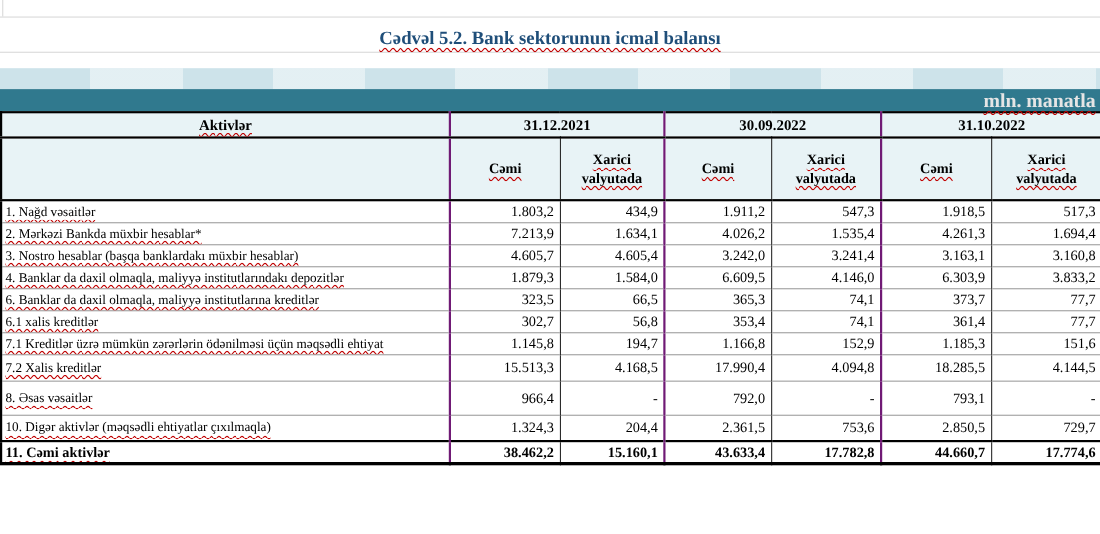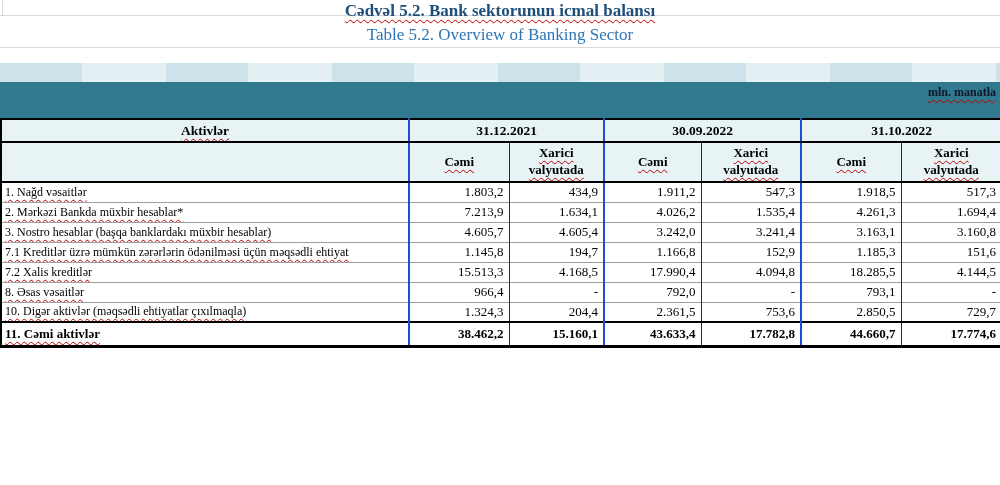--- a/index.html
+++ b/index.html
@@ -16,20 +16,21 @@
   .gl-h2 { left: 0; top: 47px; width: 1000px; height: 1px; }
   .gl-v1 { left: 2px; top: 0; width: 1px; height: 15px; }
 
   .title-az {
     position: relative; z-index: 1;
     text-align: center;
     font-size: 17px; font-weight: bold;
     color: #1f4e79;
     line-height: 22px;
     height: 22px;
+    margin-top: 24px;
   }
   .title-en {
     position: relative; z-index: 1;
     text-align: center;
     font-size: 17px;
     color: #2e75b6;
     line-height: 25px;
     height: 25px;
   }
   .az {
@@ -42,25 +43,25 @@
   .spacer { height: 16px; }
 
   .band-cells {
     height: 19px;
     background-color: #cde3ea;
     background-image: repeating-linear-gradient(90deg,
       rgba(255,255,255,0) 0 82px,
       rgba(255,255,255,0.45) 82px 166px);
   }
   .band-teal {
-    height: 36px;
+    height: 20px;
     background: #30798e;
-    color: #0f172a;
+    color: #e5e5e5;
     font-weight: bold;
-    font-size: 12px;
+    font-size: 18px;
     line-height: 20px;
     text-align: right;
     padding-right: 4px;
     box-sizing: border-box;
   }
 
   table.balance {
     border-collapse: collapse;
     table-layout: fixed;
     width: 1000px;
@@ -69,24 +70,24 @@
     border-bottom: 3px solid #000;
   }
   table.balance th, table.balance td {
     overflow: hidden;
     white-space: nowrap;
     box-sizing: border-box;
   }
   thead th { background: #e8f3f6; color: #000; }
   tr.dates-row { height: 23px; }
   tr.dates-row th { font-size: 13.5px; font-weight: bold; border-bottom: 2px solid #000; }
-  tr.sub-row { height: 40px; }
+  tr.sub-row { height: 57px; }
   tr.sub-row th { font-size: 13px; font-weight: bold; border-bottom: 2px solid #000; white-space: normal; line-height: 1.3; padding: 0 8px; }
   
-  .colgrp { border-left: 2px solid #1d4ed8; }
+  .colgrp { border-left: 2px solid #701a75; }
   .colsub { border-left: 1px solid #2b2b2b; }
 
   tbody tr { height: 20px; }
   tbody tr:nth-child(8)  { height: 24px; }
   tbody tr:nth-child(9)  { height: 31px; }
   tbody tr:nth-child(10) { height: 24px; }
   tbody tr:nth-child(13) { height: 27px; }
   tbody tr:nth-child(14) { height: 26px; }
   tbody th.rowlabel {
     font-weight: normal;
@@ -111,21 +112,20 @@
 </head>
 <body>
 
 <div class="page">
 
   <div class="gridline gl-h1"></div>
   <div class="gridline gl-h2"></div>
   <div class="gridline gl-v1"></div>
 
   <div class="title-az az">Cədvəl 5.2. Bank sektorunun icmal balansı</div>
-  <div class="title-en">Table 5.2. Overview of Banking Sector</div>
 
   <div class="spacer"></div>
 
   <div class="band-cells"></div>
 
   <div class="band-teal">
     <span class="az">mln. manatla</span>
   </div>
 
   <table class="balance">
@@ -177,20 +177,47 @@
         <tr>
           <th class="rowlabel az">3. Nostro hesablar (başqa banklardakı müxbir hesablar)</th>
           <td class="colgrp">4.605,7</td>
           <td class="colsub">4.605,4</td>
           <td class="colgrp">3.242,0</td>
           <td class="colsub">3.241,4</td>
           <td class="colgrp">3.163,1</td>
           <td class="colsub">3.160,8</td>
         </tr>
         <tr>
+          <th class="rowlabel az">4. Banklar da daxil olmaqla, maliyyə institutlarındakı depozitlər</th>
+          <td class="colgrp">1.879,3</td>
+          <td class="colsub">1.584,0</td>
+          <td class="colgrp">6.609,5</td>
+          <td class="colsub">4.146,0</td>
+          <td class="colgrp">6.303,9</td>
+          <td class="colsub">3.833,2</td>
+        </tr>
+        <tr>
+          <th class="rowlabel az">6. Banklar da daxil olmaqla, maliyyə institutlarına kreditlər</th>
+          <td class="colgrp">323,5</td>
+          <td class="colsub">66,5</td>
+          <td class="colgrp">365,3</td>
+          <td class="colsub">74,1</td>
+          <td class="colgrp">373,7</td>
+          <td class="colsub">77,7</td>
+        </tr>
+        <tr>
+          <th class="rowlabel az">6.1 xalis kreditlər</th>
+          <td class="colgrp">302,7</td>
+          <td class="colsub">56,8</td>
+          <td class="colgrp">353,4</td>
+          <td class="colsub">74,1</td>
+          <td class="colgrp">361,4</td>
+          <td class="colsub">77,7</td>
+        </tr>
+        <tr>
           <th class="rowlabel az">7.1 Kreditlər üzrə mümkün zərərlərin ödənilməsi üçün məqsədli ehtiyat</th>
           <td class="colgrp">1.145,8</td>
           <td class="colsub">194,7</td>
           <td class="colgrp">1.166,8</td>
           <td class="colsub">152,9</td>
           <td class="colgrp">1.185,3</td>
           <td class="colsub">151,6</td>
         </tr>
         <tr>
           <th class="rowlabel az">7.2 Xalis kreditlər</th>

